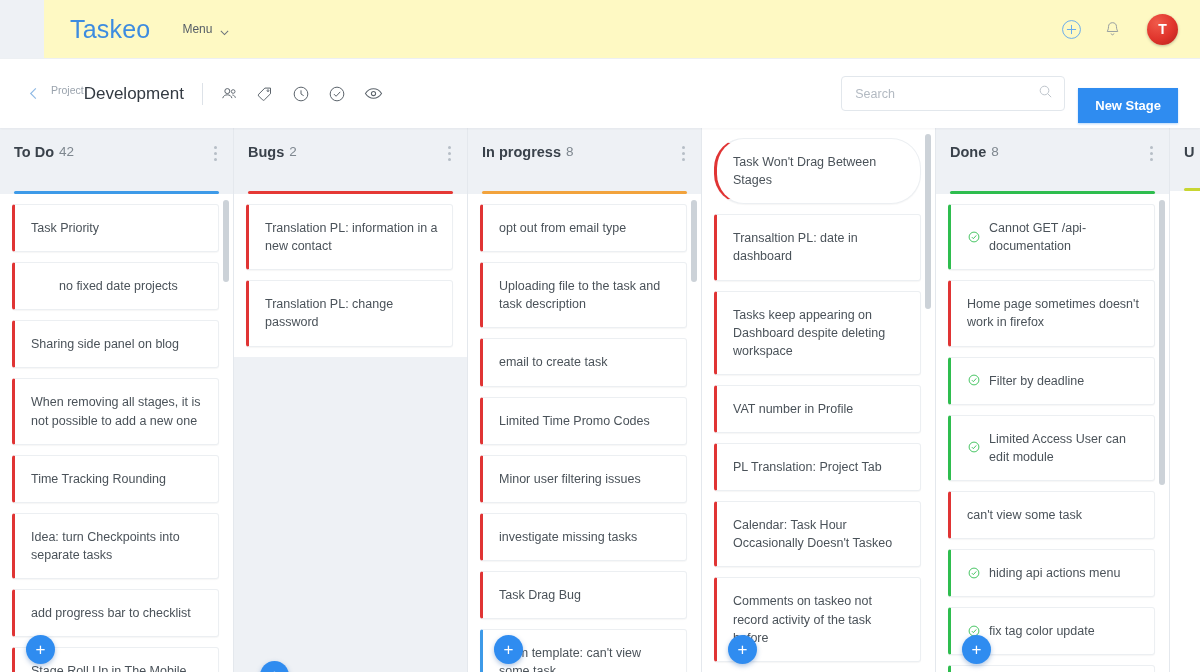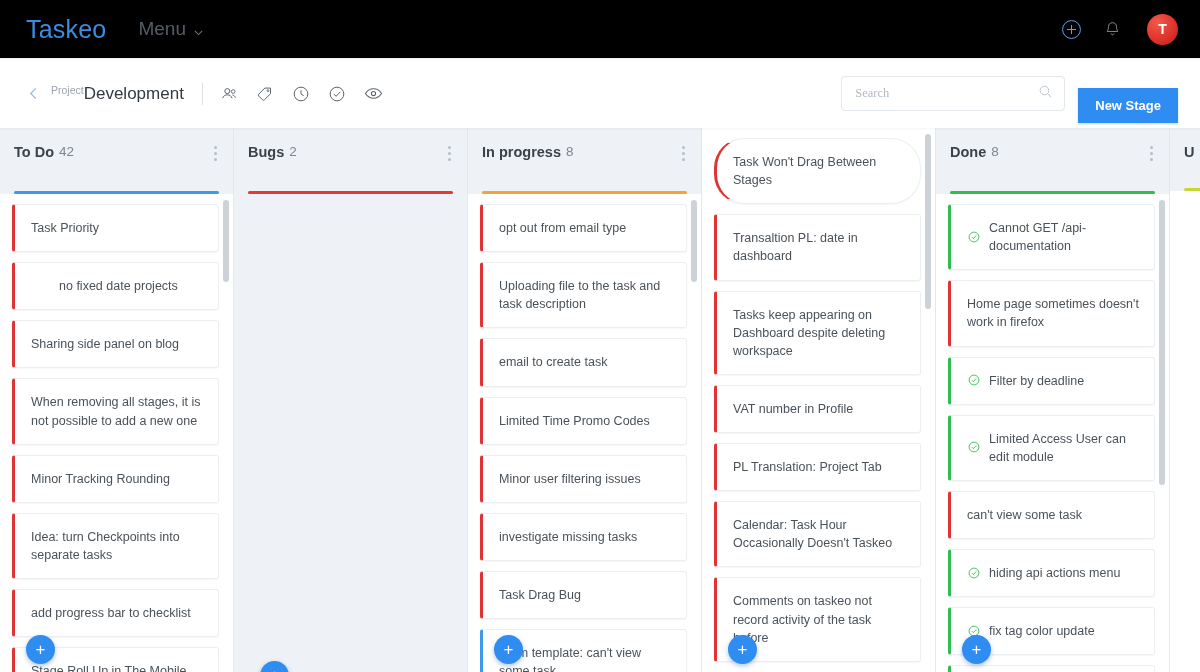--- a/index.html
+++ b/index.html
@@ -6,34 +6,34 @@
   html, body {
     width: 1200px; height: 672px;
     overflow: hidden;
     background: #eef1f5;
     font-family: "Liberation Sans", sans-serif;
     -webkit-font-smoothing: antialiased;
   }
 
   
   .topbar {
-    height: 58px; background: #000000;
+    height: 58px; background: #fef9c3;
     display: flex; align-items: center;
     padding: 0 22px 0 26px;
-    position: relative; z-index: 40;
+    position: relative; z-index: 40; margin-left: 44px;
   }
   .brand {
     font-size: 25px; font-weight: 400; color: #3d8ce0;
     letter-spacing: .2px;
   }
   .menu-wrap {
     display: flex; align-items: center; gap: 7px;
     margin-left: 32px; cursor: pointer;
   }
-  .menu-label { font-size: 19px; color: #555d66; }
+  .menu-label { font-size: 12px; color: #555d66; }
   .chev-down { width: 11px; height: 11px; display: block; }
   .topbar-spacer { flex: 1; }
   .top-icons { display: flex; align-items: center; gap: 21px; }
   .icon-btn { cursor: pointer; display: flex; align-items: center; justify-content: center; }
   .avatar {
     width: 31px; height: 31px; border-radius: 50%;
     background: radial-gradient(circle at 33% 28%, #f05a4a 0%, #e0342c 55%, #b3201d 100%);
     color: #fff; font-size: 14px; font-weight: 700;
     display: flex; align-items: center; justify-content: center;
     cursor: pointer; margin-left: 4px;
@@ -58,21 +58,21 @@
   .proj-icons .icon-btn { width: 21px; height: 21px; }
 
   .projbar-right { margin-left: auto; display: flex; align-items: center; gap: 13px; }
   .search-box {
     width: 224px; height: 35px; border: 1px solid #e2e7ec;
     border-radius: 4px; display: flex; align-items: center;
     padding: 0 10px 0 13px; background: #fff;
   }
   .search-box input {
     flex: 1; border: 0; outline: 0; font-size: 12.5px;
-    color: #14532d; font-family: Liberation Serif, serif; background: transparent;
+    color: #14532d; font-family: Liberation Sans, sans-serif; background: transparent;
   }
   .search-box input::placeholder { color: #b3bac2; }
   .newstage-btn {
     background: #2f8cf0; color: #fff; border: 0; border-radius: 0;
     height: 35px; padding: 0 17px; font-size: 13px; font-weight: 700;
     cursor: pointer; font-family: "Liberation Sans", sans-serif;
     box-shadow: 0 1px 2px rgba(47,140,240,.35);
     margin-top: 24px;
   }
 
@@ -265,21 +265,21 @@
         <div class="card" style="border-left-color: rgb(224, 52, 52); padding-left: 44px;">
           <span class="card-text">no fixed date projects</span>
         </div>
         <div class="card" style="border-left-color: rgb(224, 52, 52);">
           <span class="card-text">Sharing side panel on blog</span>
         </div>
         <div class="card" style="border-left-color: rgb(224, 52, 52);">
           <span class="card-text">When removing all stages, it is not possible to add a new one</span>
         </div>
         <div class="card" style="border-left-color: rgb(224, 52, 52);">
-          <span class="card-text">Minor Tracking Rounding</span>
+          <span class="card-text">Time Tracking Rounding</span>
         </div>
         <div class="card" style="border-left-color: rgb(224, 52, 52);">
           <span class="card-text">Idea: turn Checkpoints into separate tasks</span>
         </div>
         <div class="card" style="border-left-color: rgb(224, 52, 52);">
           <span class="card-text">add progress bar to checklist</span>
         </div>
         <div class="card" style="border-left-color: rgb(224, 52, 52);">
           <span class="card-text">Stage Roll Up in The Mobile App</span>
         </div>
@@ -293,20 +293,28 @@
           <span class="col-title">Bugs</span>
           <span class="col-count">2</span>
           <div class="kebab">
             <span></span>
             <span></span>
             <span></span>
           </div>
         </div>
         <div class="col-sub" style="visibility: hidden;">&nbsp;</div>
         <div class="col-rule" style="background: rgb(229, 57, 53);"></div>
+      </div>
+      <div class="col-body auto-h">
+        <div class="card" style="border-left-color: rgb(224, 52, 52);">
+          <span class="card-text">Translation PL: information in a new contact</span>
+        </div>
+        <div class="card" style="border-left-color: rgb(224, 52, 52);">
+          <span class="card-text">Translation PL: change password</span>
+        </div>
       </div>
       <div class="addbtn in-col" style="bottom: -18px;">+</div>
     </div>
     <div class="column">
       <div class="col-head">
         <div class="col-head-row">
           <span class="col-title">In progress</span>
           <span class="col-count">8</span>
           <div class="kebab">
             <span></span>

